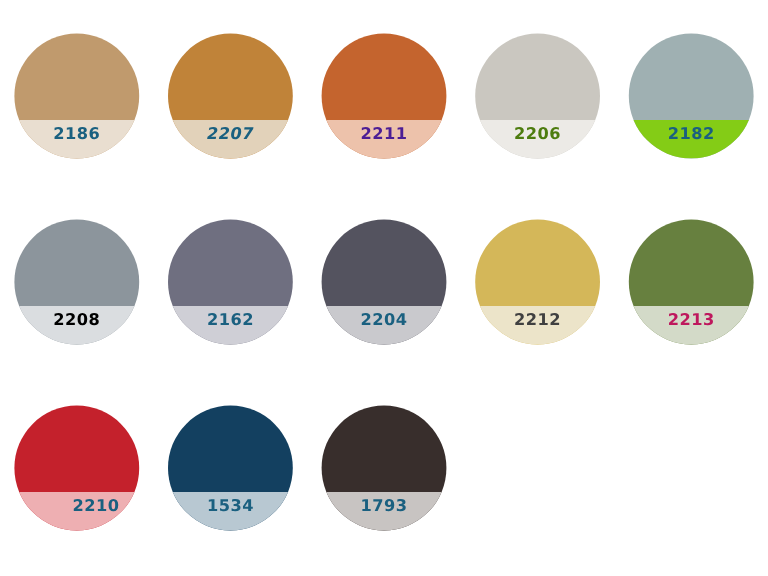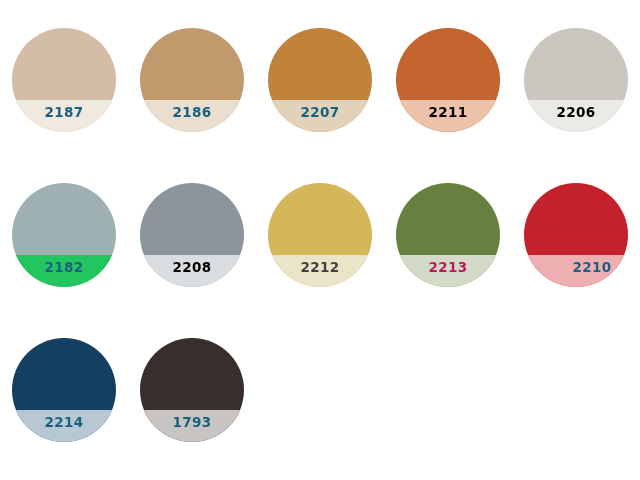--- a/index.html
+++ b/index.html
@@ -67,65 +67,72 @@
     color: #1a6080;
     user-select: none;
     padding-bottom: 7px;
   }
 </style>
 </head>
 <body>
 
 <div id="swatch-grid" style="background: rgb(255, 255, 255);">
     <div class="swatch-cell">
-      <div class="swatch-disc" style="background: rgb(211, 189, 167);">
-        <div class="swatch-band" style="background: rgb(239, 233, 223);">
-          <span class="swatch-code" style="color: rgb(26, 96, 128);">2187</span>
-        </div>
-      </div>
-    </div>
-    <div class="swatch-cell">
       <div class="swatch-disc" style="background: rgb(192, 154, 109);">
         <div class="swatch-band" style="background: rgb(233, 222, 208);">
           <span class="swatch-code" style="color: rgb(26, 96, 128);">2186</span>
         </div>
       </div>
     </div>
     <div class="swatch-cell">
       <div class="swatch-disc" style="background: rgb(192, 131, 57);">
-        <div class="swatch-band" style="background: rgb(226, 210, 186);">
+        <div class="swatch-band" style="background: rgb(226, 210, 186); font-style: italic;">
           <span class="swatch-code" style="color: rgb(26, 96, 128);">2207</span>
         </div>
       </div>
     </div>
     <div class="swatch-cell">
       <div class="swatch-disc" style="background: rgb(196, 100, 46);">
         <div class="swatch-band" style="background: rgb(237, 194, 171);">
-          <span class="swatch-code" style="color: #000000;">2211</span>
+          <span class="swatch-code" style="color: #4c1d95;">2211</span>
         </div>
       </div>
     </div>
     <div class="swatch-cell">
       <div class="swatch-disc" style="background: rgb(202, 199, 192);">
         <div class="swatch-band" style="background: rgb(236, 234, 230);">
-          <span class="swatch-code" style="color: #000000;">2206</span>
+          <span class="swatch-code" style="color: #4d7c0f;">2206</span>
         </div>
       </div>
     </div>
     <div class="swatch-cell">
       <div class="swatch-disc" style="background: rgb(159, 176, 178);">
-        <div class="swatch-band" style="background: #22c55e;">
+        <div class="swatch-band" style="background: #84cc16;">
           <span class="swatch-code" style="color: rgb(26, 96, 128);">2182</span>
         </div>
       </div>
     </div>
     <div class="swatch-cell">
       <div class="swatch-disc" style="background: rgb(140, 149, 156);">
         <div class="swatch-band" style="background: rgb(218, 221, 224);">
           <span class="swatch-code" style="color: #000000;">2208</span>
+        </div>
+      </div>
+    </div>
+    <div class="swatch-cell">
+      <div class="swatch-disc" style="background: rgb(111, 111, 128);">
+        <div class="swatch-band" style="background: rgb(207, 207, 214);">
+          <span class="swatch-code" style="color: rgb(26, 96, 128);">2162</span>
+        </div>
+      </div>
+    </div>
+    <div class="swatch-cell">
+      <div class="swatch-disc" style="background: rgb(84, 83, 95);">
+        <div class="swatch-band" style="background: rgb(201, 201, 205);">
+          <span class="swatch-code" style="color: rgb(26, 96, 128);">2204</span>
         </div>
       </div>
     </div>
     <div class="swatch-cell">
       <div class="swatch-disc" style="background: rgb(212, 183, 89);">
         <div class="swatch-band" style="background: rgb(236, 228, 201);">
           <span class="swatch-code" style="color: #404040;">2212</span>
         </div>
       </div>
     </div>
@@ -139,21 +146,21 @@
     <div class="swatch-cell">
       <div class="swatch-disc" style="background: rgb(196, 33, 44);">
         <div class="swatch-band" style="background: rgb(238, 175, 178);">
           <span class="swatch-code" style="color: rgb(26, 96, 128); margin-left: 32px;">2210</span>
         </div>
       </div>
     </div>
     <div class="swatch-cell">
       <div class="swatch-disc" style="background: rgb(19, 64, 96);">
         <div class="swatch-band" style="background: rgb(184, 200, 210);">
-          <span class="swatch-code" style="color: rgb(26, 96, 128);">2214</span>
+          <span class="swatch-code" style="color: rgb(26, 96, 128);">1534</span>
         </div>
       </div>
     </div>
     <div class="swatch-cell">
       <div class="swatch-disc" style="background: rgb(56, 46, 44);">
         <div class="swatch-band" style="background: rgb(200, 196, 194);">
           <span class="swatch-code" style="color: rgb(26, 96, 128);">1793</span>
         </div>
       </div>
     </div>

